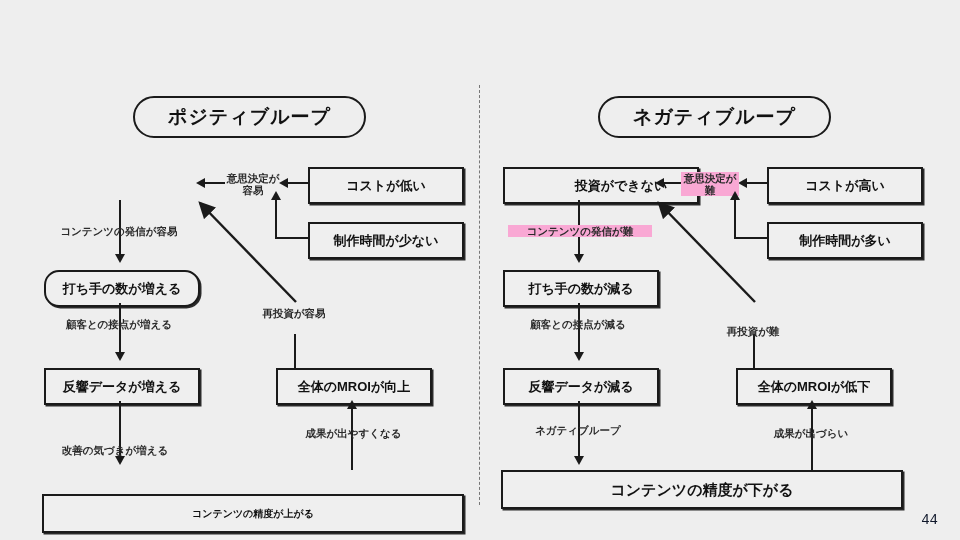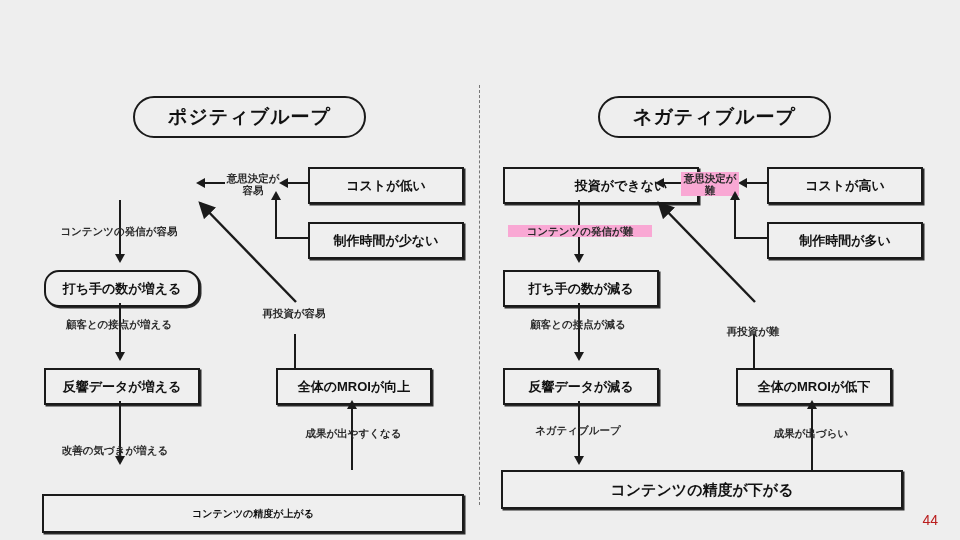--- a/index.html
+++ b/index.html
@@ -68,21 +68,21 @@
   .ah-down{border-left:5px solid transparent;border-right:5px solid transparent;border-top:9px solid #1a1a1a;}
   .ah-up{border-left:5px solid transparent;border-right:5px solid transparent;border-bottom:9px solid #1a1a1a;}
   .ah-left{border-top:5px solid transparent;border-bottom:5px solid transparent;border-right:9px solid #1a1a1a;}
 
   
   .diag{position:absolute;left:0;top:0;width:960px;height:540px;pointer-events:none;}
 
   
   .pageno{
     position:absolute;right:22px;bottom:12px;
-    font-size:14px;color:#b91c1c;
+    font-size:14px;color:#0f172a;font-family:Liberation Mono, monospace;
   }
 </style>
 </head>
 <body>
 
 <div class="slide">
 
   <div class="divider"></div>
 
   <div class="pill" id="pill-pos">ポジティブループ</div>

